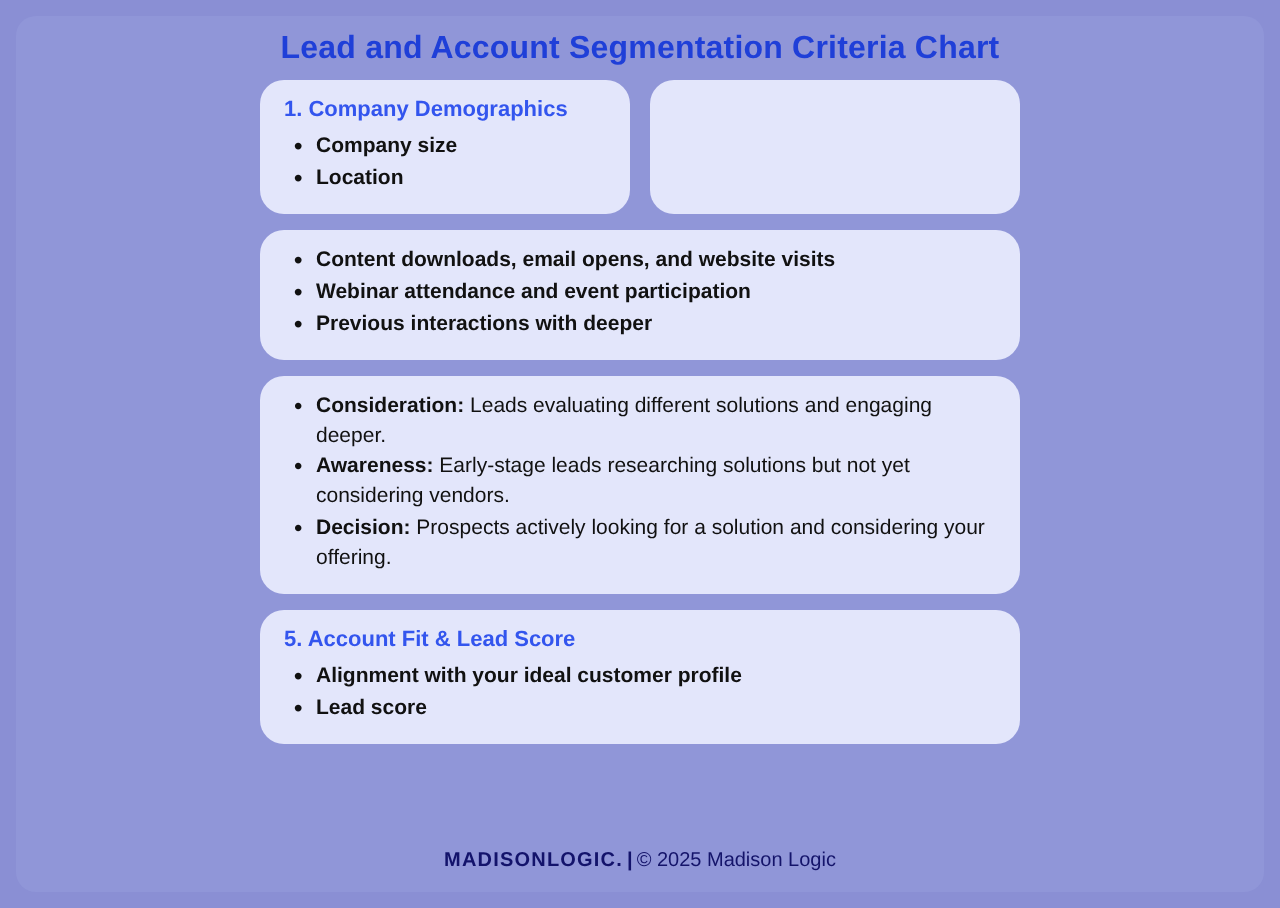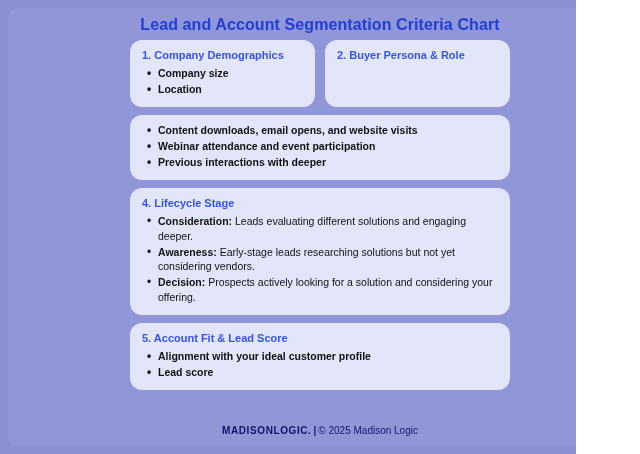--- a/index.html
+++ b/index.html
@@ -7,21 +7,21 @@
     padding: 0;
   }
   body {
     width: 640px;
     height: 454px;
     font-family: "Liberation Sans", sans-serif;
     background: #ffffff;
   }
   #page {
     position: relative;
-    width: 576px;
+    width: 640px;
     height: 454px;
     background: #8a8fd4;
     box-sizing: border-box;
     overflow: hidden;
   }
   #inner {
     position: absolute;
     left: 8px;
     top: 8px;
     width: 624px;
@@ -134,37 +134,35 @@
       <div class="row">
         <div class="card half">
           <div class="card-title center">1. Company Demographics</div>
           <ul>
             <li class="bold"><span class="lead">Company size</span><span class="rest"></span></li>
             <li class="bold"><span class="lead">Location</span><span class="rest"></span></li>
           </ul>
         </div>
 
         <div class="card half">
-          <div class="card-title">2. Buyer Persona &amp; Role</div>
         </div>
       </div>
 
       <div class="row">
         <div class="card full">
           <ul>
             <li class="bold"><span class="lead">Content downloads, email opens, and website visits</span><span class="rest"></span></li>
             <li class="bold"><span class="lead">Webinar attendance and event participation</span><span class="rest"></span></li>
             <li class="bold"><span class="lead">Previous interactions with deeper</span><span class="rest"></span></li>
           </ul>
         </div>
       </div>
 
       <div class="row">
         <div class="card full">
-          <div class="card-title center">4. Lifecycle Stage</div>
           <ul>
             <li><span class="lead">Consideration:</span><span class="rest"> Leads evaluating different solutions and engaging deeper.</span></li>
             <li><span class="lead">Awareness:</span><span class="rest"> Early-stage leads researching solutions but not yet considering vendors.</span></li>
             <li><span class="lead">Decision:</span><span class="rest"> Prospects actively looking for a solution and considering your offering.</span></li>
           </ul>
         </div>
       </div>
 
       <div class="row">
         <div class="card full">

